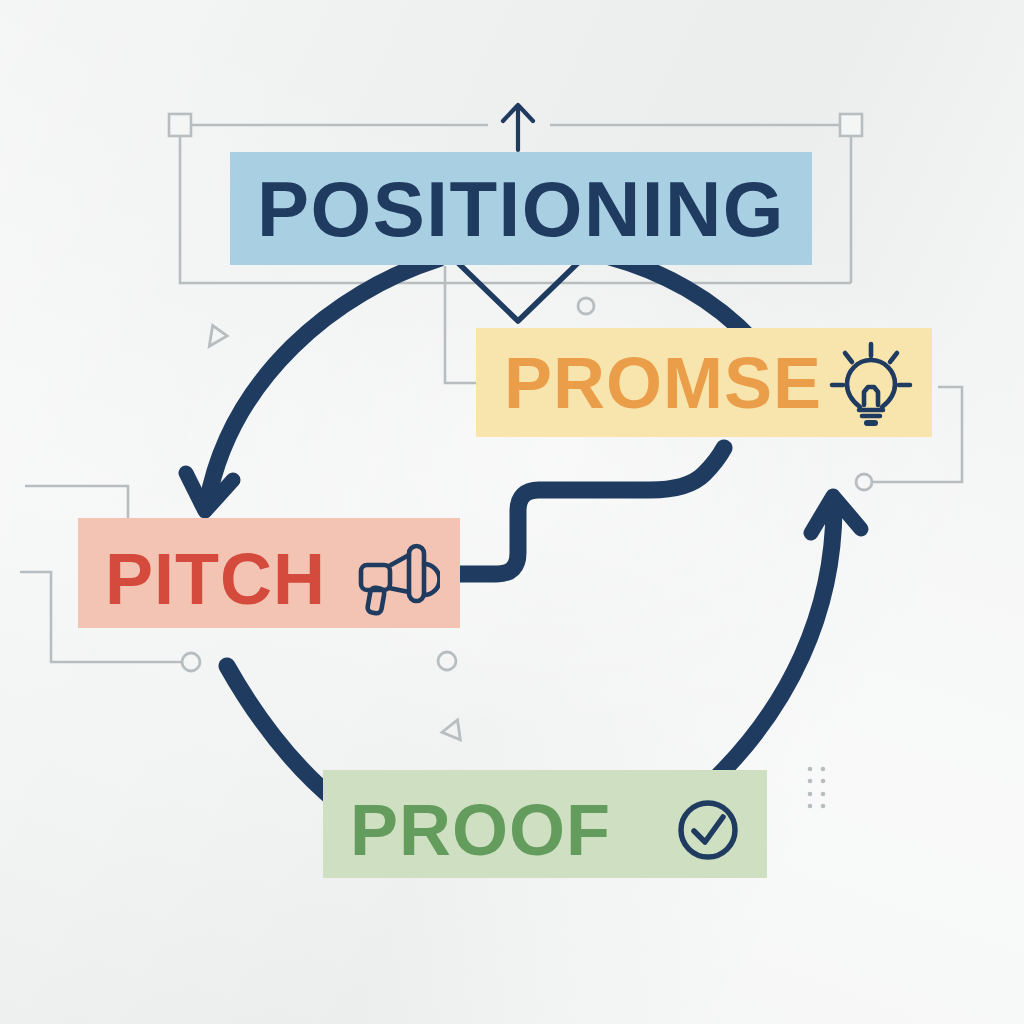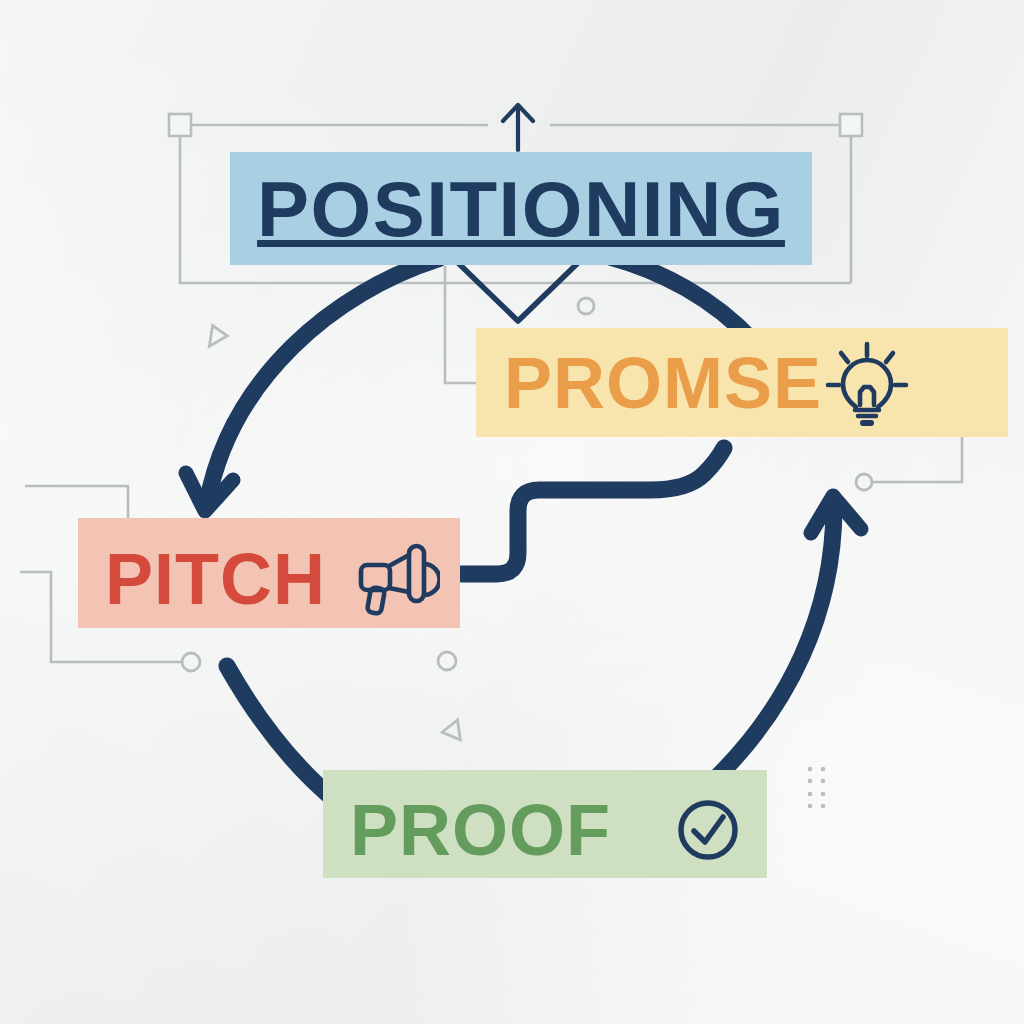--- a/index.html
+++ b/index.html
@@ -19,22 +19,22 @@
   .gray-dot{fill:var(--gray,#b8bebf);}
   .navy-thin{stroke:var(--navy,#1f3b60);stroke-width:4.2;fill:none;stroke-linecap:round;stroke-linejoin:round;}
   .navy-v{stroke:var(--navy,#1f3b60);stroke-width:5.5;fill:none;stroke-linecap:round;stroke-linejoin:round;}
   .arc{stroke:var(--navy,#1f3b60);stroke-width:17;fill:none;stroke-linecap:round;}
   .arrowhead{stroke:var(--navy,#1f3b60);stroke-width:15;fill:none;stroke-linecap:round;stroke-linejoin:round;}
   .step{
     position:absolute;z-index:2;display:flex;align-items:center;
     font-weight:bold;
   }
   .step .label{line-height:1;white-space:nowrap;}
-  .step-positioning{left:230px;top:152px;width:582px;height:113px;justify-content:center;font-size:78px;letter-spacing:1.5px;text-decoration:underline;}
-  .step-promse{left:476px;top:328px;width:532px;height:109px;justify-content:flex-start;padding:0 16px 0 28px;box-sizing:border-box;font-size:72px;letter-spacing:1px;}
+  .step-positioning{left:230px;top:152px;width:582px;height:113px;justify-content:center;font-size:78px;letter-spacing:1.5px;}
+  .step-promse{left:476px;top:328px;width:456px;height:109px;justify-content:space-between;padding:0 16px 0 28px;box-sizing:border-box;font-size:72px;letter-spacing:1px;}
   .step-pitch{left:78px;top:518px;width:382px;height:110px;justify-content:space-between;padding:12px 20px 0 27px;box-sizing:border-box;font-size:72px;letter-spacing:1px;}
   .step-proof{left:323px;top:770px;width:444px;height:108px;justify-content:space-between;padding:12px 28px 0 27px;box-sizing:border-box;font-size:72px;letter-spacing:1px;}
   .icon{flex:0 0 auto;}
   .icon path,.icon line,.icon circle,.icon rect,.icon polyline{
     stroke:var(--navy,#1f3b60);fill:none;stroke-linecap:round;stroke-linejoin:round;
   }
 </style>
 </head>
 <body>
 

